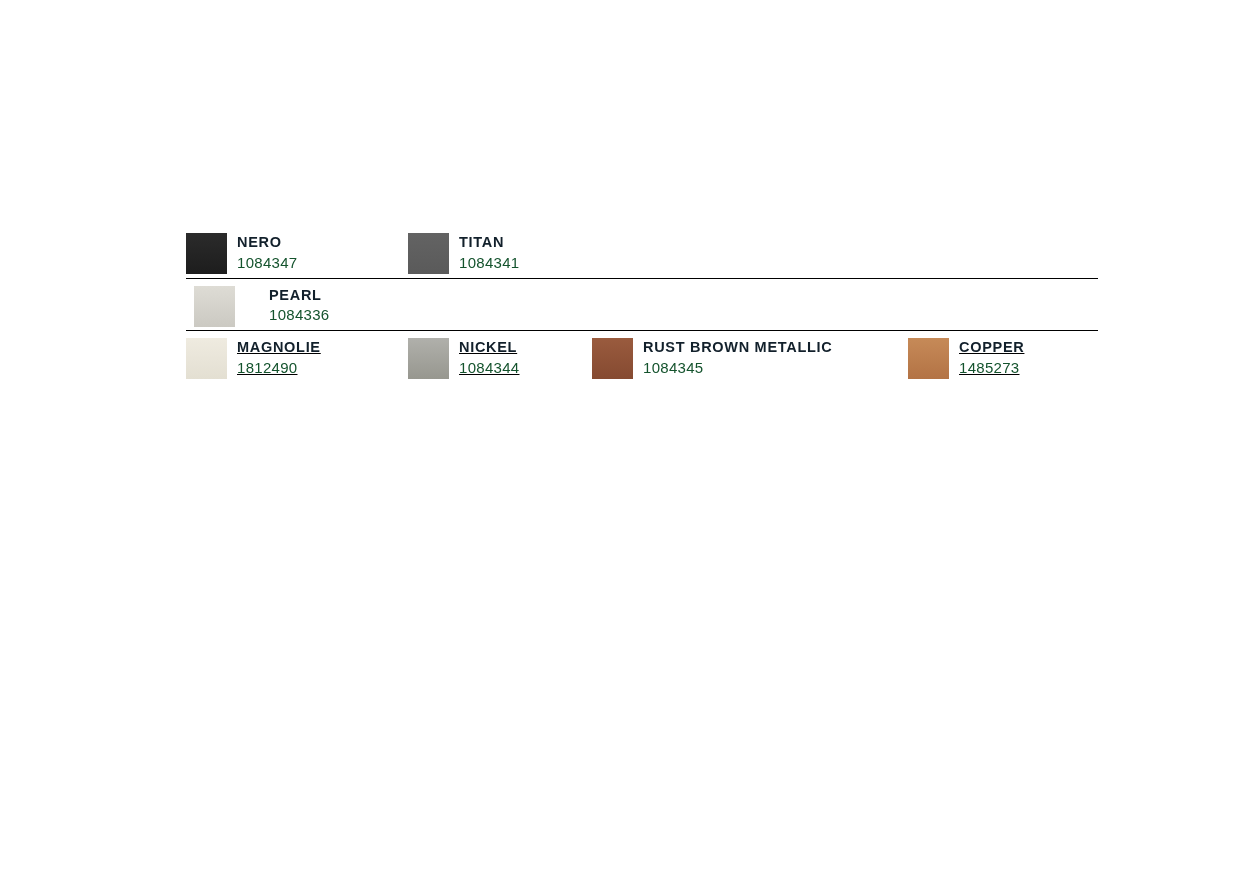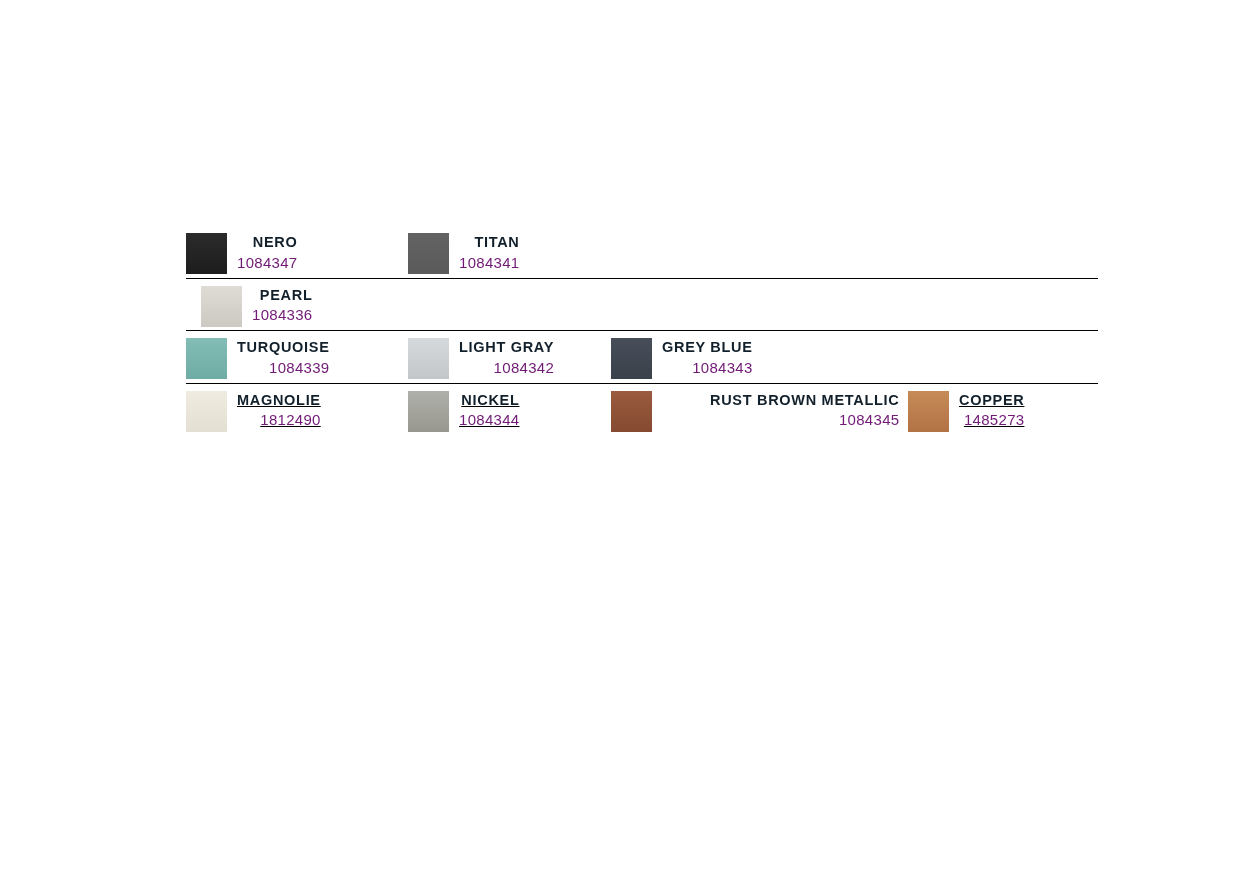--- a/index.html
+++ b/index.html
@@ -29,21 +29,20 @@
   }
 
   .swatch-row + .swatch-row {
     border-top: 1.6px solid #000000;
   }
 
   .swatch-item {
     display: flex;
     align-items: flex-start;
     box-sizing: border-box;
-    text-align: right;
   }
 
   .swatch-chip {
     width: 41px;
     height: 41px;
     flex: 0 0 41px;
     margin-top: 7px;
   }
 
   .swatch-text {
@@ -57,21 +56,21 @@
     font-weight: bold;
     letter-spacing: 0.7px;
     color: #12202b;
     line-height: 1.22;
   }
 
   .swatch-code {
     font-size: 15px;
     font-weight: normal;
     letter-spacing: 0.3px;
-    color: #701a75;
+    color: #14532d;
     line-height: 1.35;
     margin-top: 1px;
   }
 </style>
 </head>
 <body>
 
 <div id="color-chart">
 
   <div class="swatch-row">
@@ -85,69 +84,46 @@
     <div class="swatch-item" style="position:absolute; left:222px;">
       <div class="swatch-chip" style="background:linear-gradient(180deg,#636363 0%,#5a5a5a 100%);"></div>
       <div class="swatch-text">
         <div class="swatch-name">TITAN</div>
         <div class="swatch-code">1084341</div>
       </div>
     </div>
   </div>
 
   <div class="swatch-row">
-    <div class="swatch-item" style="position:absolute; left:15px;">
+    <div class="swatch-item" style="position:absolute; left:8px;gap:24px;">
       <div class="swatch-chip" style="background:linear-gradient(180deg,#dedcd5 0%,#cbc9c2 100%);"></div>
       <div class="swatch-text">
         <div class="swatch-name">PEARL</div>
         <div class="swatch-code">1084336</div>
       </div>
     </div>
   </div>
 
-  <div class="swatch-row">
-    <div class="swatch-item" style="position:absolute; left:0px;">
-      <div class="swatch-chip" style="background:linear-gradient(180deg,#83bdb5 0%,#6eaca4 100%);"></div>
-      <div class="swatch-text">
-        <div class="swatch-name">TURQUOISE</div>
-        <div class="swatch-code">1084339</div>
-      </div>
-    </div>
-    <div class="swatch-item" style="position:absolute; left:222px;">
-      <div class="swatch-chip" style="background:linear-gradient(180deg,#d7dadc 0%,#c3c6c9 100%);"></div>
-      <div class="swatch-text">
-        <div class="swatch-name">LIGHT GRAY</div>
-        <div class="swatch-code">1084342</div>
-      </div>
-    </div>
-    <div class="swatch-item" style="position:absolute; left:425px;">
-      <div class="swatch-chip" style="background:linear-gradient(180deg,#474e59 0%,#3a414b 100%);"></div>
-      <div class="swatch-text">
-        <div class="swatch-name">GREY BLUE</div>
-        <div class="swatch-code">1084343</div>
-      </div>
-    </div>
-  </div>
 
   <div class="swatch-row">
     <div class="swatch-item" style="position:absolute; left:0px;text-decoration:underline;">
       <div class="swatch-chip" style="background:linear-gradient(180deg,#efebe0 0%,#e3dfd2 100%);"></div>
       <div class="swatch-text">
         <div class="swatch-name">MAGNOLIE</div>
         <div class="swatch-code">1812490</div>
       </div>
     </div>
     <div class="swatch-item" style="position:absolute; left:222px;text-decoration:underline;">
       <div class="swatch-chip" style="background:linear-gradient(180deg,#b0b0ab 0%,#97978f 100%);"></div>
       <div class="swatch-text">
         <div class="swatch-name">NICKEL</div>
         <div class="swatch-code">1084344</div>
       </div>
     </div>
-    <div class="swatch-item" style="position:absolute; left:425px;gap:48px;">
+    <div class="swatch-item" style="position:absolute; left:406px;">
       <div class="swatch-chip" style="background:linear-gradient(180deg,#9a5b3e 0%,#854a31 100%);"></div>
       <div class="swatch-text">
         <div class="swatch-name">RUST BROWN METALLIC</div>
         <div class="swatch-code">1084345</div>
       </div>
     </div>
     <div class="swatch-item" style="position:absolute; left:722px;text-decoration:underline;">
       <div class="swatch-chip" style="background:linear-gradient(180deg,#c68a58 0%,#b37345 100%);"></div>
       <div class="swatch-text">
         <div class="swatch-name">COPPER</div>

